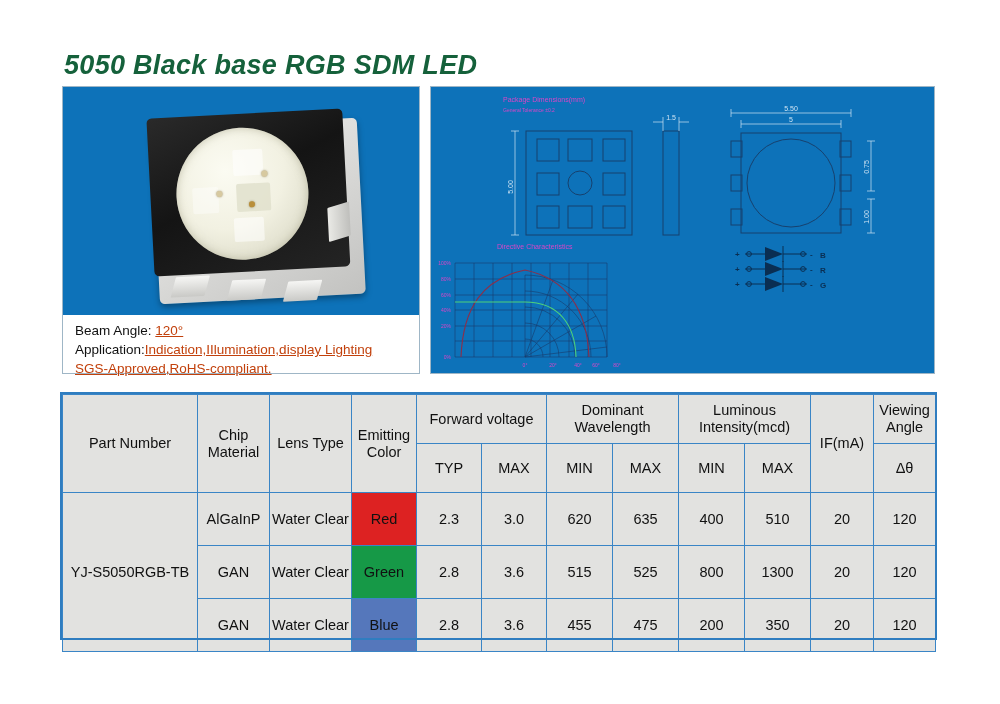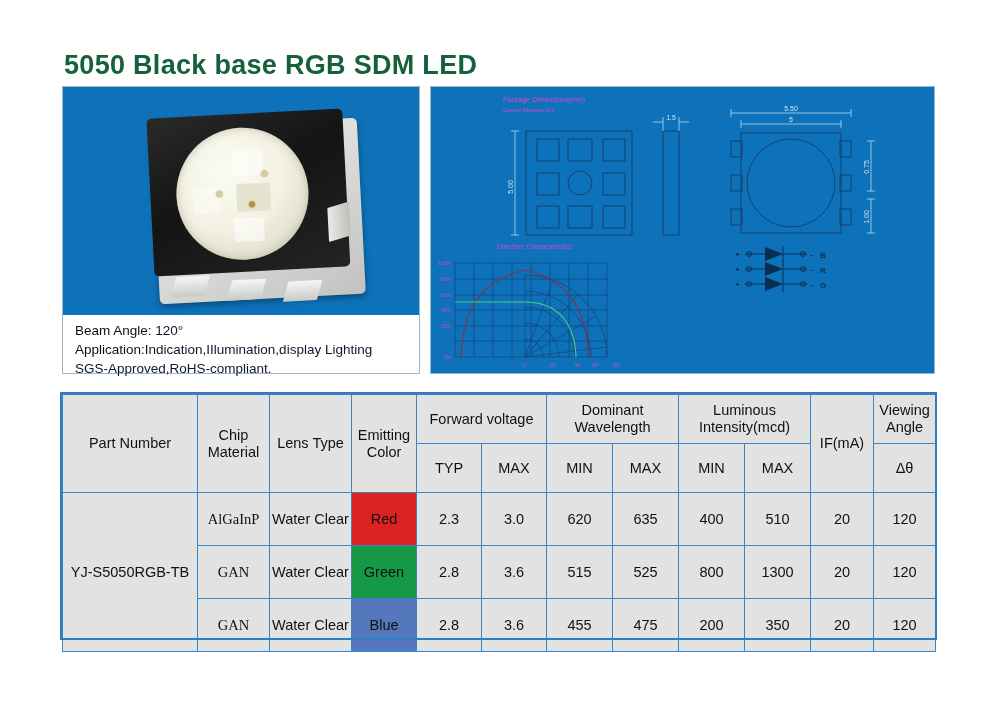--- a/index.html
+++ b/index.html
@@ -13,20 +13,21 @@
 
   
   #page-title{
     position:absolute;
     left:64px; top:50px;
     font-size:27px;
     font-weight:bold;
     color:#15613b;
     letter-spacing:0.3px;
     white-space:nowrap;
+    font-style:italic;
   }
 
   
   #photo-panel{
     position:absolute;
     left:62px; top:86px;
     width:358px; height:288px;
     border:1px solid #9fb6c6;
     box-sizing:border-box;
     background:#ffffff;
@@ -95,21 +96,21 @@
 
   #photo-caption{
     position:absolute;
     left:0; right:0; top:228px; bottom:0;
     padding:6px 0 0 12px;
     box-sizing:border-box;
     font-size:13.5px;
     line-height:19px;
     color:#111;
   }
-  .red-txt{color:#0f172a;}
+  .red-txt{color:#c2410c;text-decoration:underline;}
 
   
   #drawing-panel{
     position:absolute;
     left:430px; top:86px;
     width:505px; height:288px;
     background:#0d72b9;
     border:1px solid #9fb6c6;
     box-sizing:border-box;
     overflow:hidden;
@@ -149,21 +150,21 @@
   #spec-table thead td{height:44px;}
   #spec-table tbody td{height:48px;}
   .outer-frame{
     position:absolute;
     left:60px; top:392px;
     width:877px; height:248px;
     border:2px solid #2f7dc0;
     box-sizing:border-box;
     pointer-events:none;
   }
-  .chip-mat{color:#16a04b;font-family:Liberation Serif, serif;}
+  .chip-mat{color:#16a04b;}
   .color-red{background:#dd2222 !important;color:#000;}
   .color-green{background:#169947 !important;color:#000;}
   .color-blue{background:#5577bb !important;color:#000;margin-top:8px;}
   .delta-theta{font-size:19px;}
 </style>
 </head>
 <body>
 
 <div id="page-title">5050 Black base RGB SDM LED</div>
 

